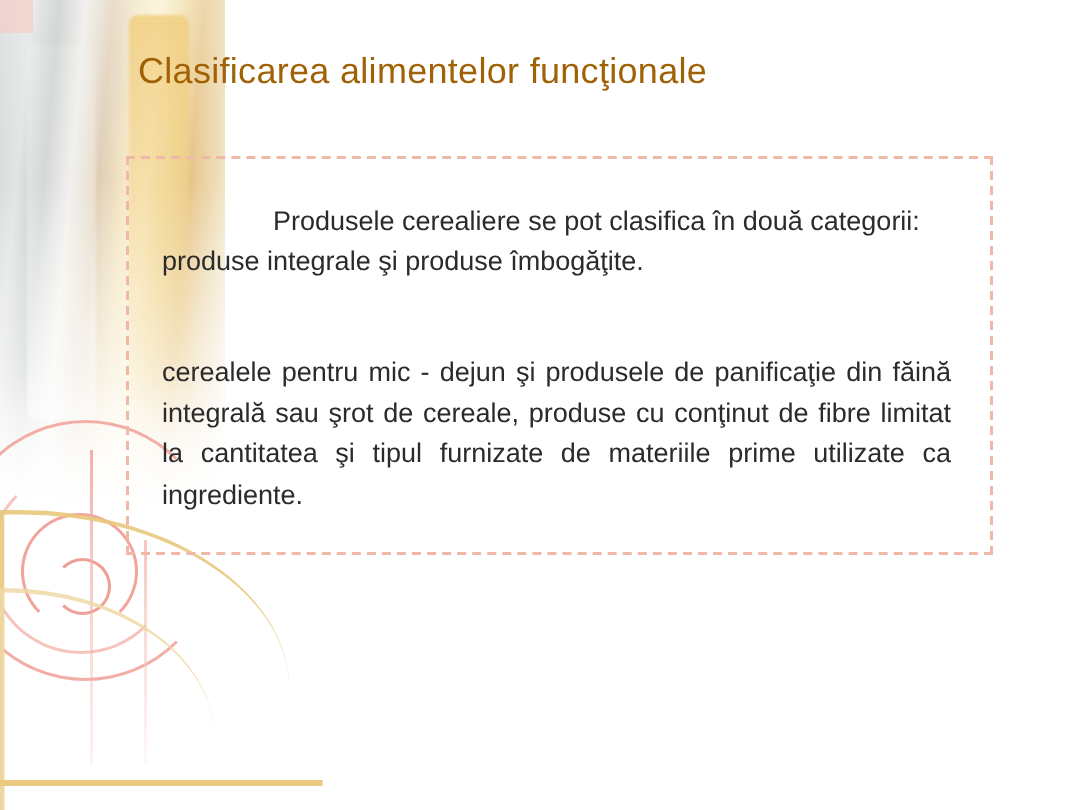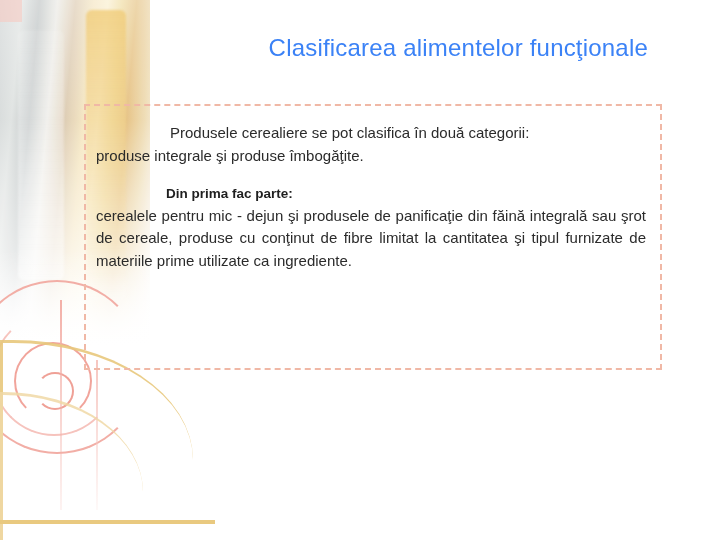--- a/index.html
+++ b/index.html
@@ -145,42 +145,42 @@
   
   #slide {
     position: absolute;
     inset: 0;
   }
   #title {
     position: absolute;
     left: 92px;
     top: 34px;
     width: 556px;
-    text-align: right;
+    text-align: left;
     font-size: 24px;
-    color: #3b82f6;
+    color: #a16207;
     letter-spacing: 0.2px;
     line-height: 1.15;
   }
   #body-box {
     position: absolute;
     left: 84px;
     top: 104px;
     width: 578px;
     height: 266px;
     border: 2px dashed #f0b8a6;
     box-sizing: border-box;
     padding: 12px 10px 10px 6px;
   }
   .para {
-    font-size: 15px;
+    font-size: 18px;
     color: #2b2b2b;
     line-height: 1.52;
     text-align: justify;
-    margin: 4px;
+    margin: 16px;
   }
   .para.first-block {
     text-indent: 74px;
   }
   .para.just-block {
     text-align: justify;
   }
   .heading-line {
     font-size: 13.5px;
     font-weight: bold;
@@ -217,20 +217,19 @@
 
   <div id="body-box">
 
     <p class="para first-block">
       <span>Produsele  cerealiere se pot clasifica în două categorii:</span><br>
       <span class="bold-inline">produse integrale şi produse îmbogăţite.</span>
     </p>
 
     <div class="gap-md"></div>
 
-    <p class="heading-line">Din prima fac parte:</p>
     <p class="para just-block">cerealele pentru mic - dejun şi produsele de panificaţie din făină integrală sau şrot de cereale, produse cu conţinut de fibre limitat la cantitatea şi tipul furnizate de materiile prime utilizate ca ingrediente.</p>
 
     <div class="gap-md"></div>
 
 
   </div>
 </div>
 
 </body></html>

